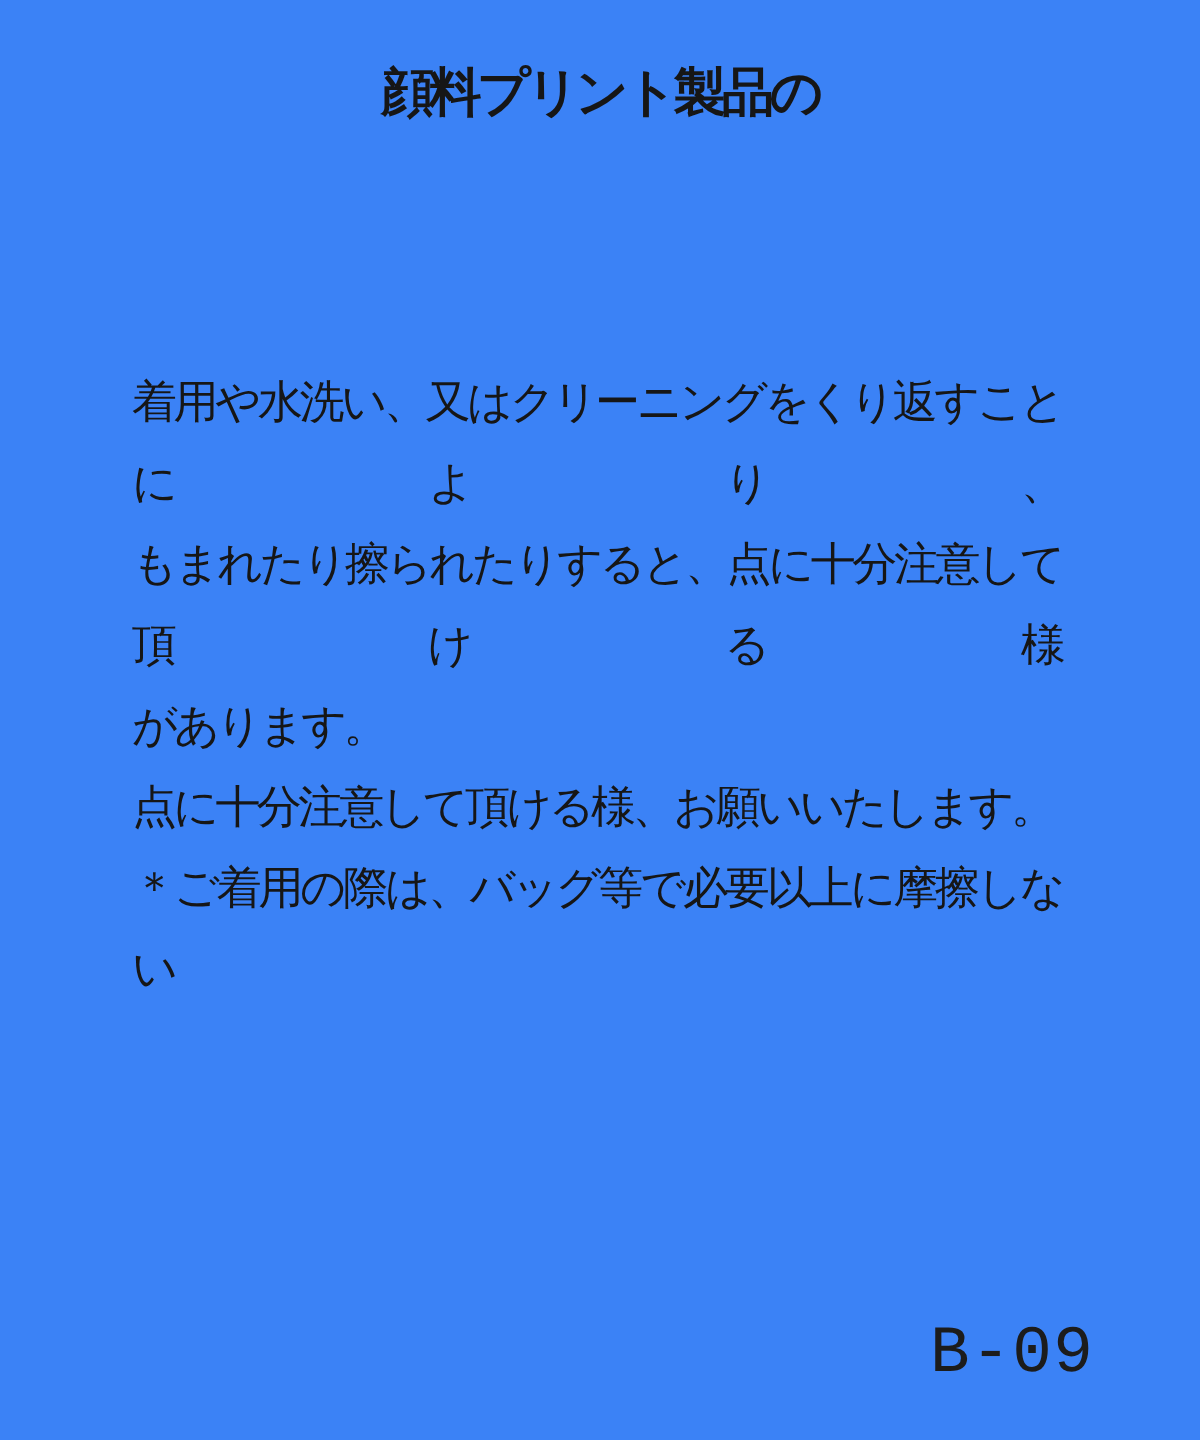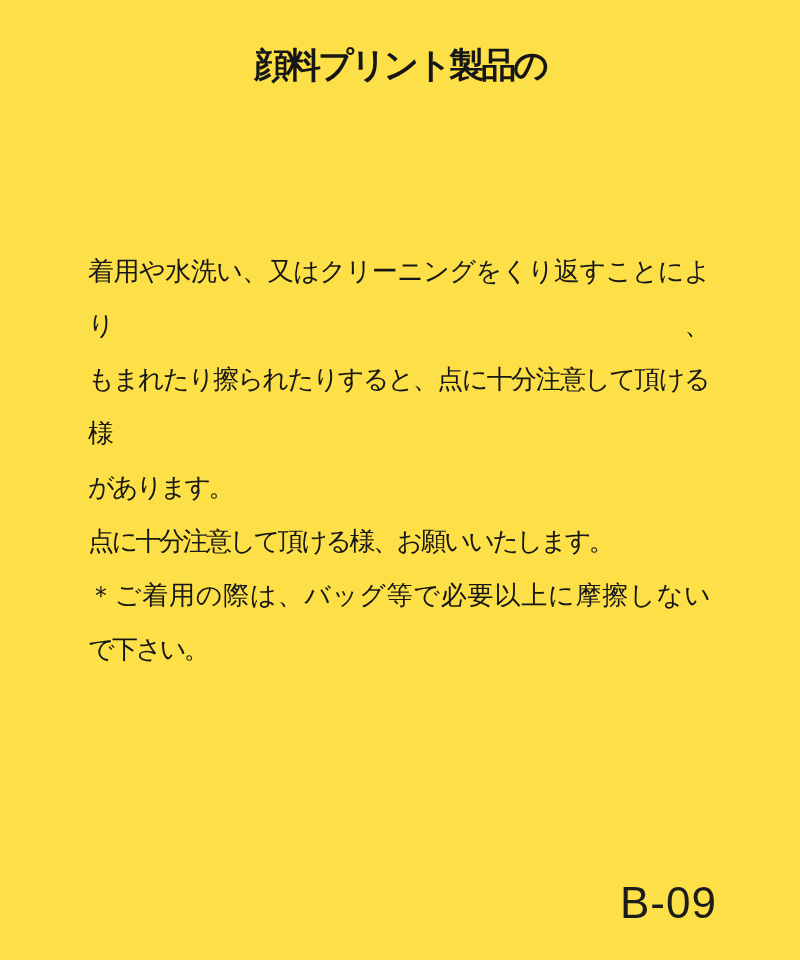--- a/index.html
+++ b/index.html
@@ -4,42 +4,42 @@
 <style>
   html, body {
     margin: 0;
     padding: 0;
     background: #ffffff;
   }
   .page {
     position: relative;
     width: 800px;
     height: 960px;
-    background: #fde047;
+    background: #3b82f6;
     color: #161616;
-    font-family: Liberation Sans, sans-serif;
+    font-family: Liberation Mono, monospace;
     overflow: hidden;
   }
   .title-block {
     position: absolute;
     top: 36px;
     left: 0;
     width: 100%;
     text-align: center;
     font-size: 35px;
     font-weight: 700;
     line-height: 57px;
     letter-spacing: -3px;
   }
   .body-block {
     position: absolute;
     top: 244px;
     left: 88px;
     width: 620px;
-    font-size: 26px;
+    font-size: 30px;
     line-height: 54px;
     letter-spacing: -2.5px;
     font-weight: 400;
   }
   .body-line {
     min-height: 54px;
   }
   
   .body-line.fill {
     text-align: justify;
@@ -65,18 +65,17 @@
   <header class="title-block">
     <div class="title-line">顔料プリント製品の</div>
   </header>
 
   <main class="body-block">
     <div class="body-line fill">着用や水洗い、又はクリーニングをくり返すことにより、</div>
     <div class="body-line fill">もまれたり擦られたりすると、点に十分注意して頂ける様</div>
     <div class="body-line">があります。</div>
     <div class="body-line">点に十分注意して頂ける様、お願いいたします。</div>
     <div class="body-line fill">＊ご着用の際は、バッグ等で必要以上に摩擦しない</div>
-    <div class="body-line">で下さい。</div>
   </main>
 
   <div class="page-code">B-09</div>
 
 </div>
 
 </body></html>

